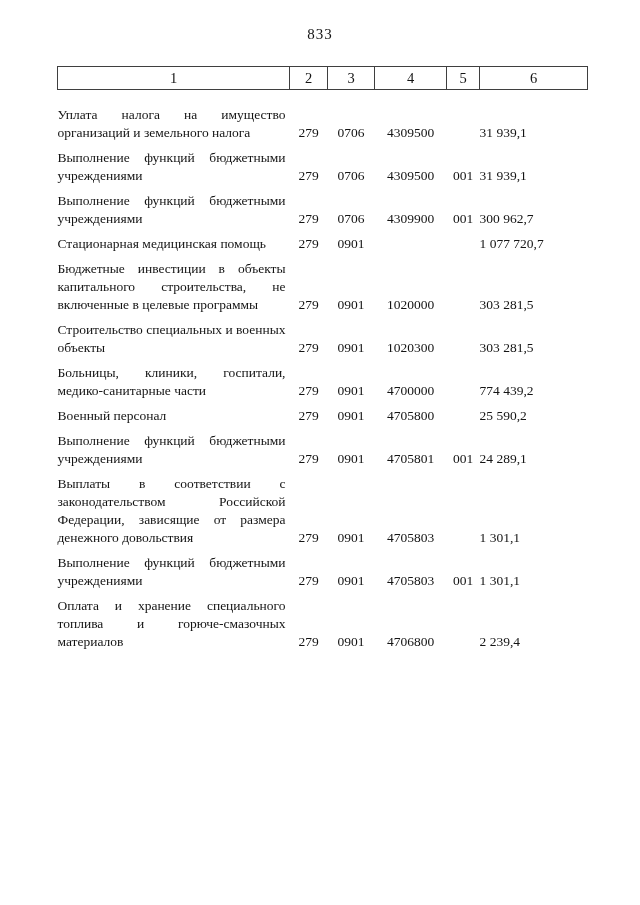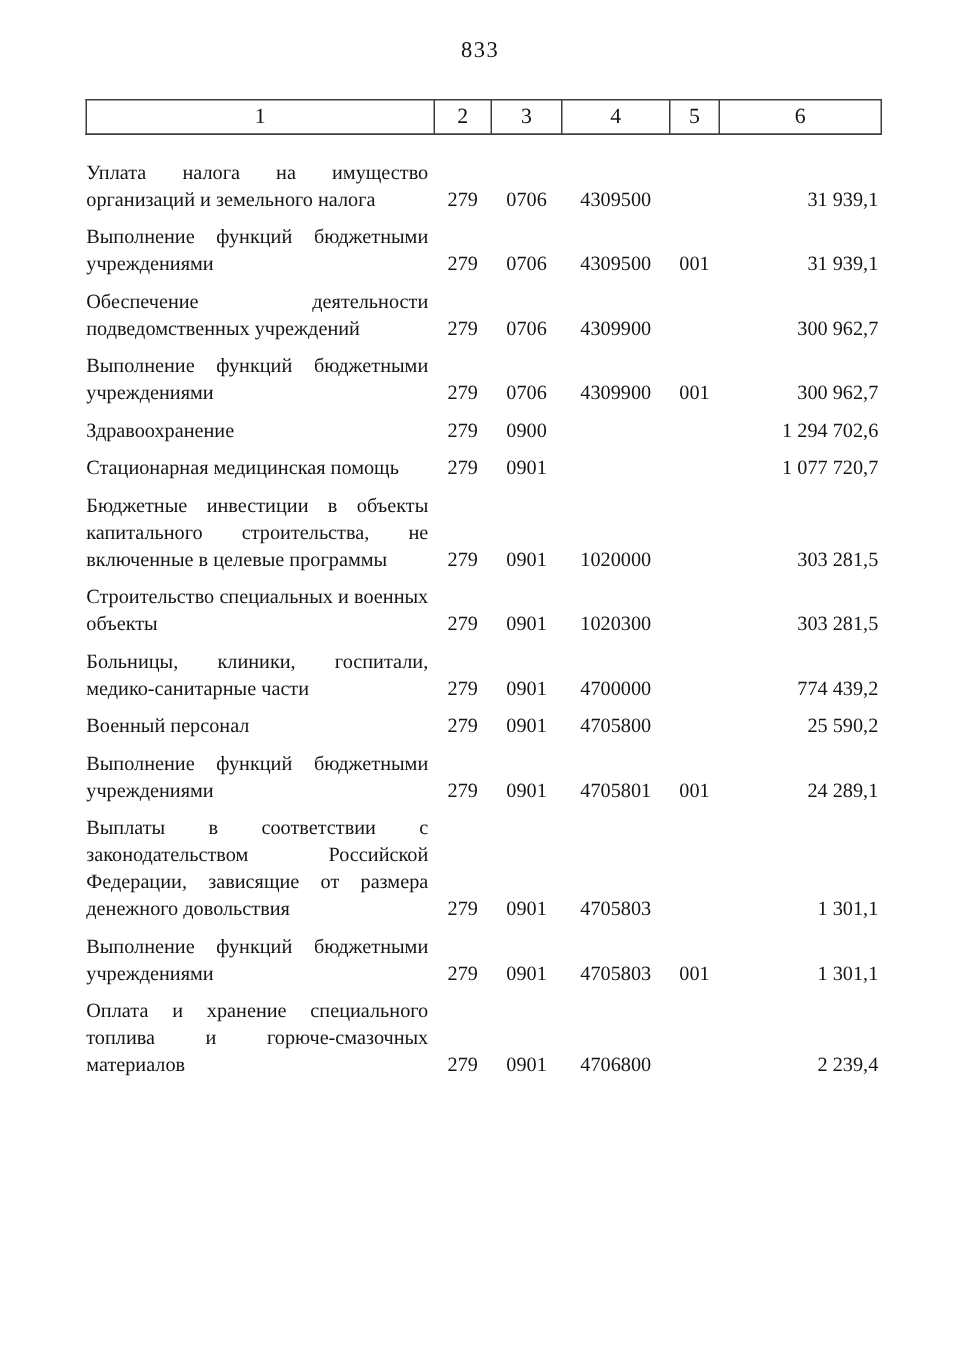--- a/index.html
+++ b/index.html
@@ -58,21 +58,21 @@
     line-height: 18px;
     white-space: normal;
   }
   tbody tr:first-child td { padding-top: 16px; margin-left: 28px; }
 
   td.name {
     text-align: justify;
     padding-right: 4px;
   }
   td.c2, td.c3, td.c4, td.c5 { text-align: center; }
-  td.c6 { text-align: right; padding-right: 2px; }
+  td.c6 { padding-right: 2px; }
 </style>
 </head>
 <body>
 
 <div class="page">
   <div class="page-number">833</div>
 
   <table class="budget-table">
     <colgroup>
       <col class="c1">
@@ -103,42 +103,26 @@
         </tr>
         <tr>
           <td class="name">Выполнение функций бюджетными учреждениями</td>
           <td class="c2">279</td>
           <td class="c3">0706</td>
           <td class="c4">4309500</td>
           <td class="c5">001</td>
           <td class="c6">31 939,1</td>
         </tr>
         <tr>
-          <td class="name">Обеспечение деятельности подведомственных учреждений</td>
-          <td class="c2">279</td>
-          <td class="c3">0706</td>
-          <td class="c4">4309900</td>
-          <td class="c5"></td>
-          <td class="c6">300 962,7</td>
-        </tr>
-        <tr>
           <td class="name">Выполнение функций бюджетными учреждениями</td>
           <td class="c2">279</td>
           <td class="c3">0706</td>
           <td class="c4">4309900</td>
           <td class="c5">001</td>
           <td class="c6">300 962,7</td>
-        </tr>
-        <tr>
-          <td class="name">Здравоохранение</td>
-          <td class="c2">279</td>
-          <td class="c3">0900</td>
-          <td class="c4"></td>
-          <td class="c5"></td>
-          <td class="c6">1 294 702,6</td>
         </tr>
         <tr>
           <td class="name">Стационарная медицинская помощь</td>
           <td class="c2">279</td>
           <td class="c3">0901</td>
           <td class="c4"></td>
           <td class="c5"></td>
           <td class="c6">1 077 720,7</td>
         </tr>
         <tr>

